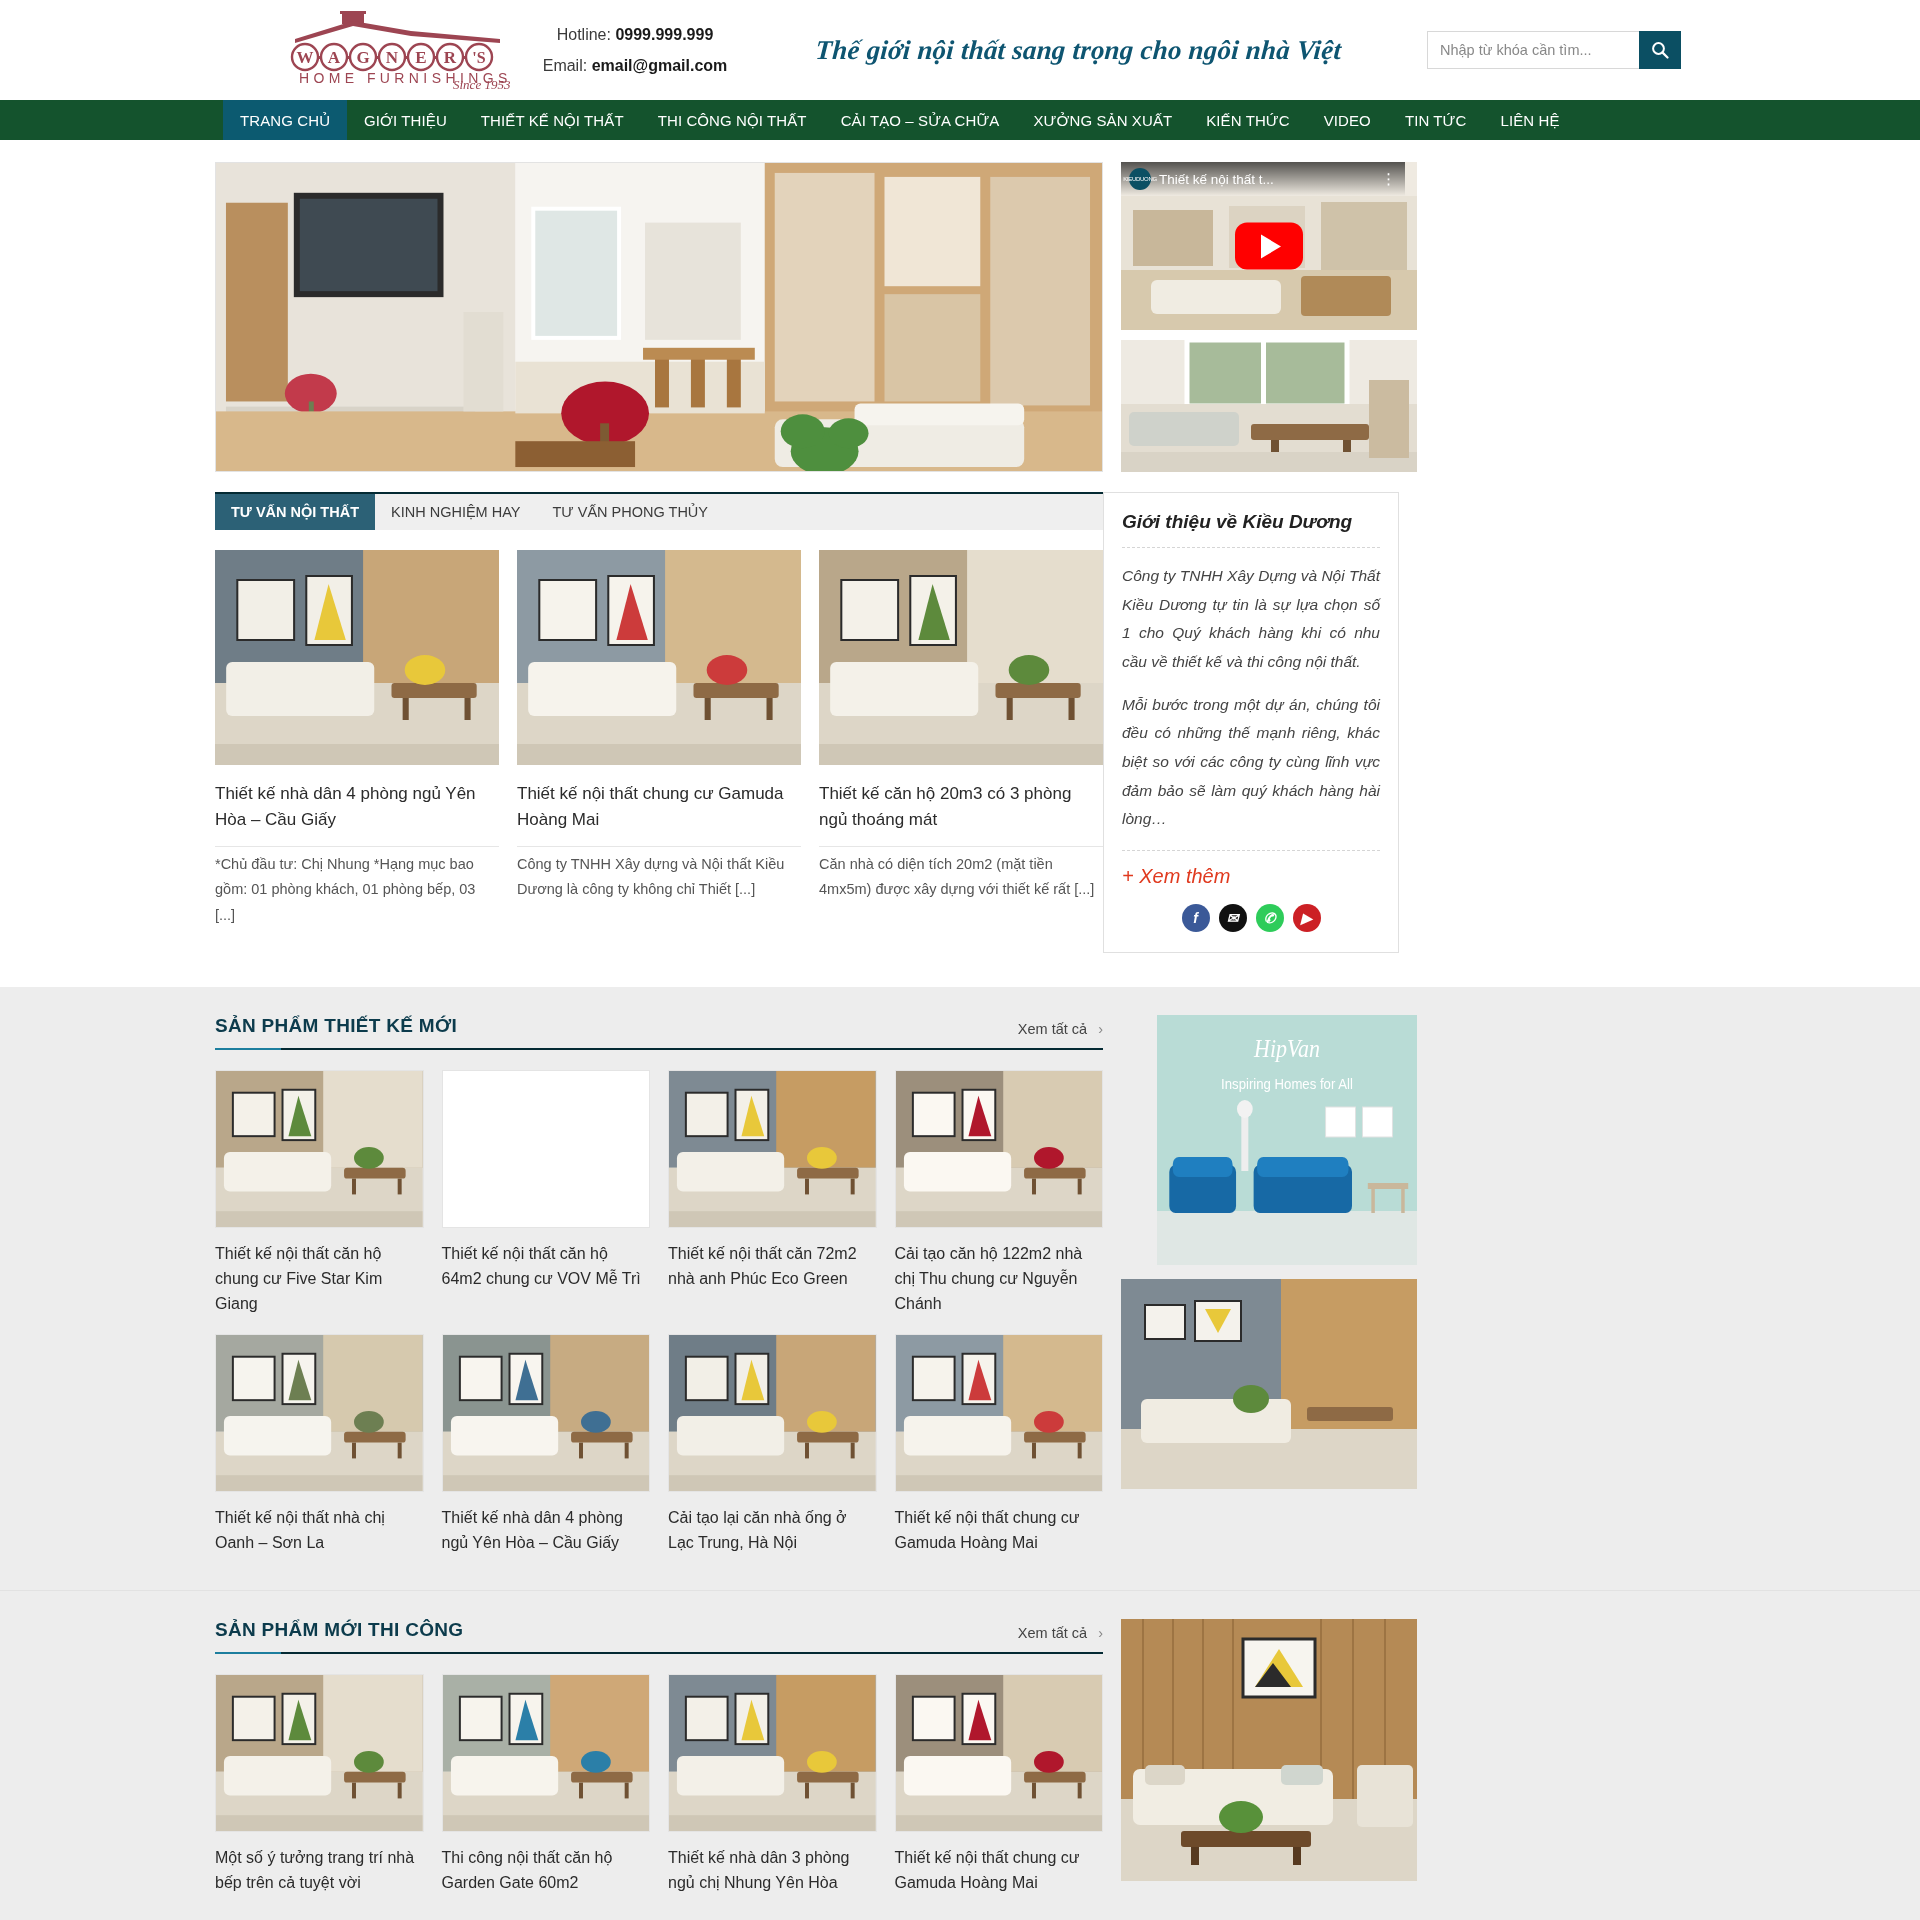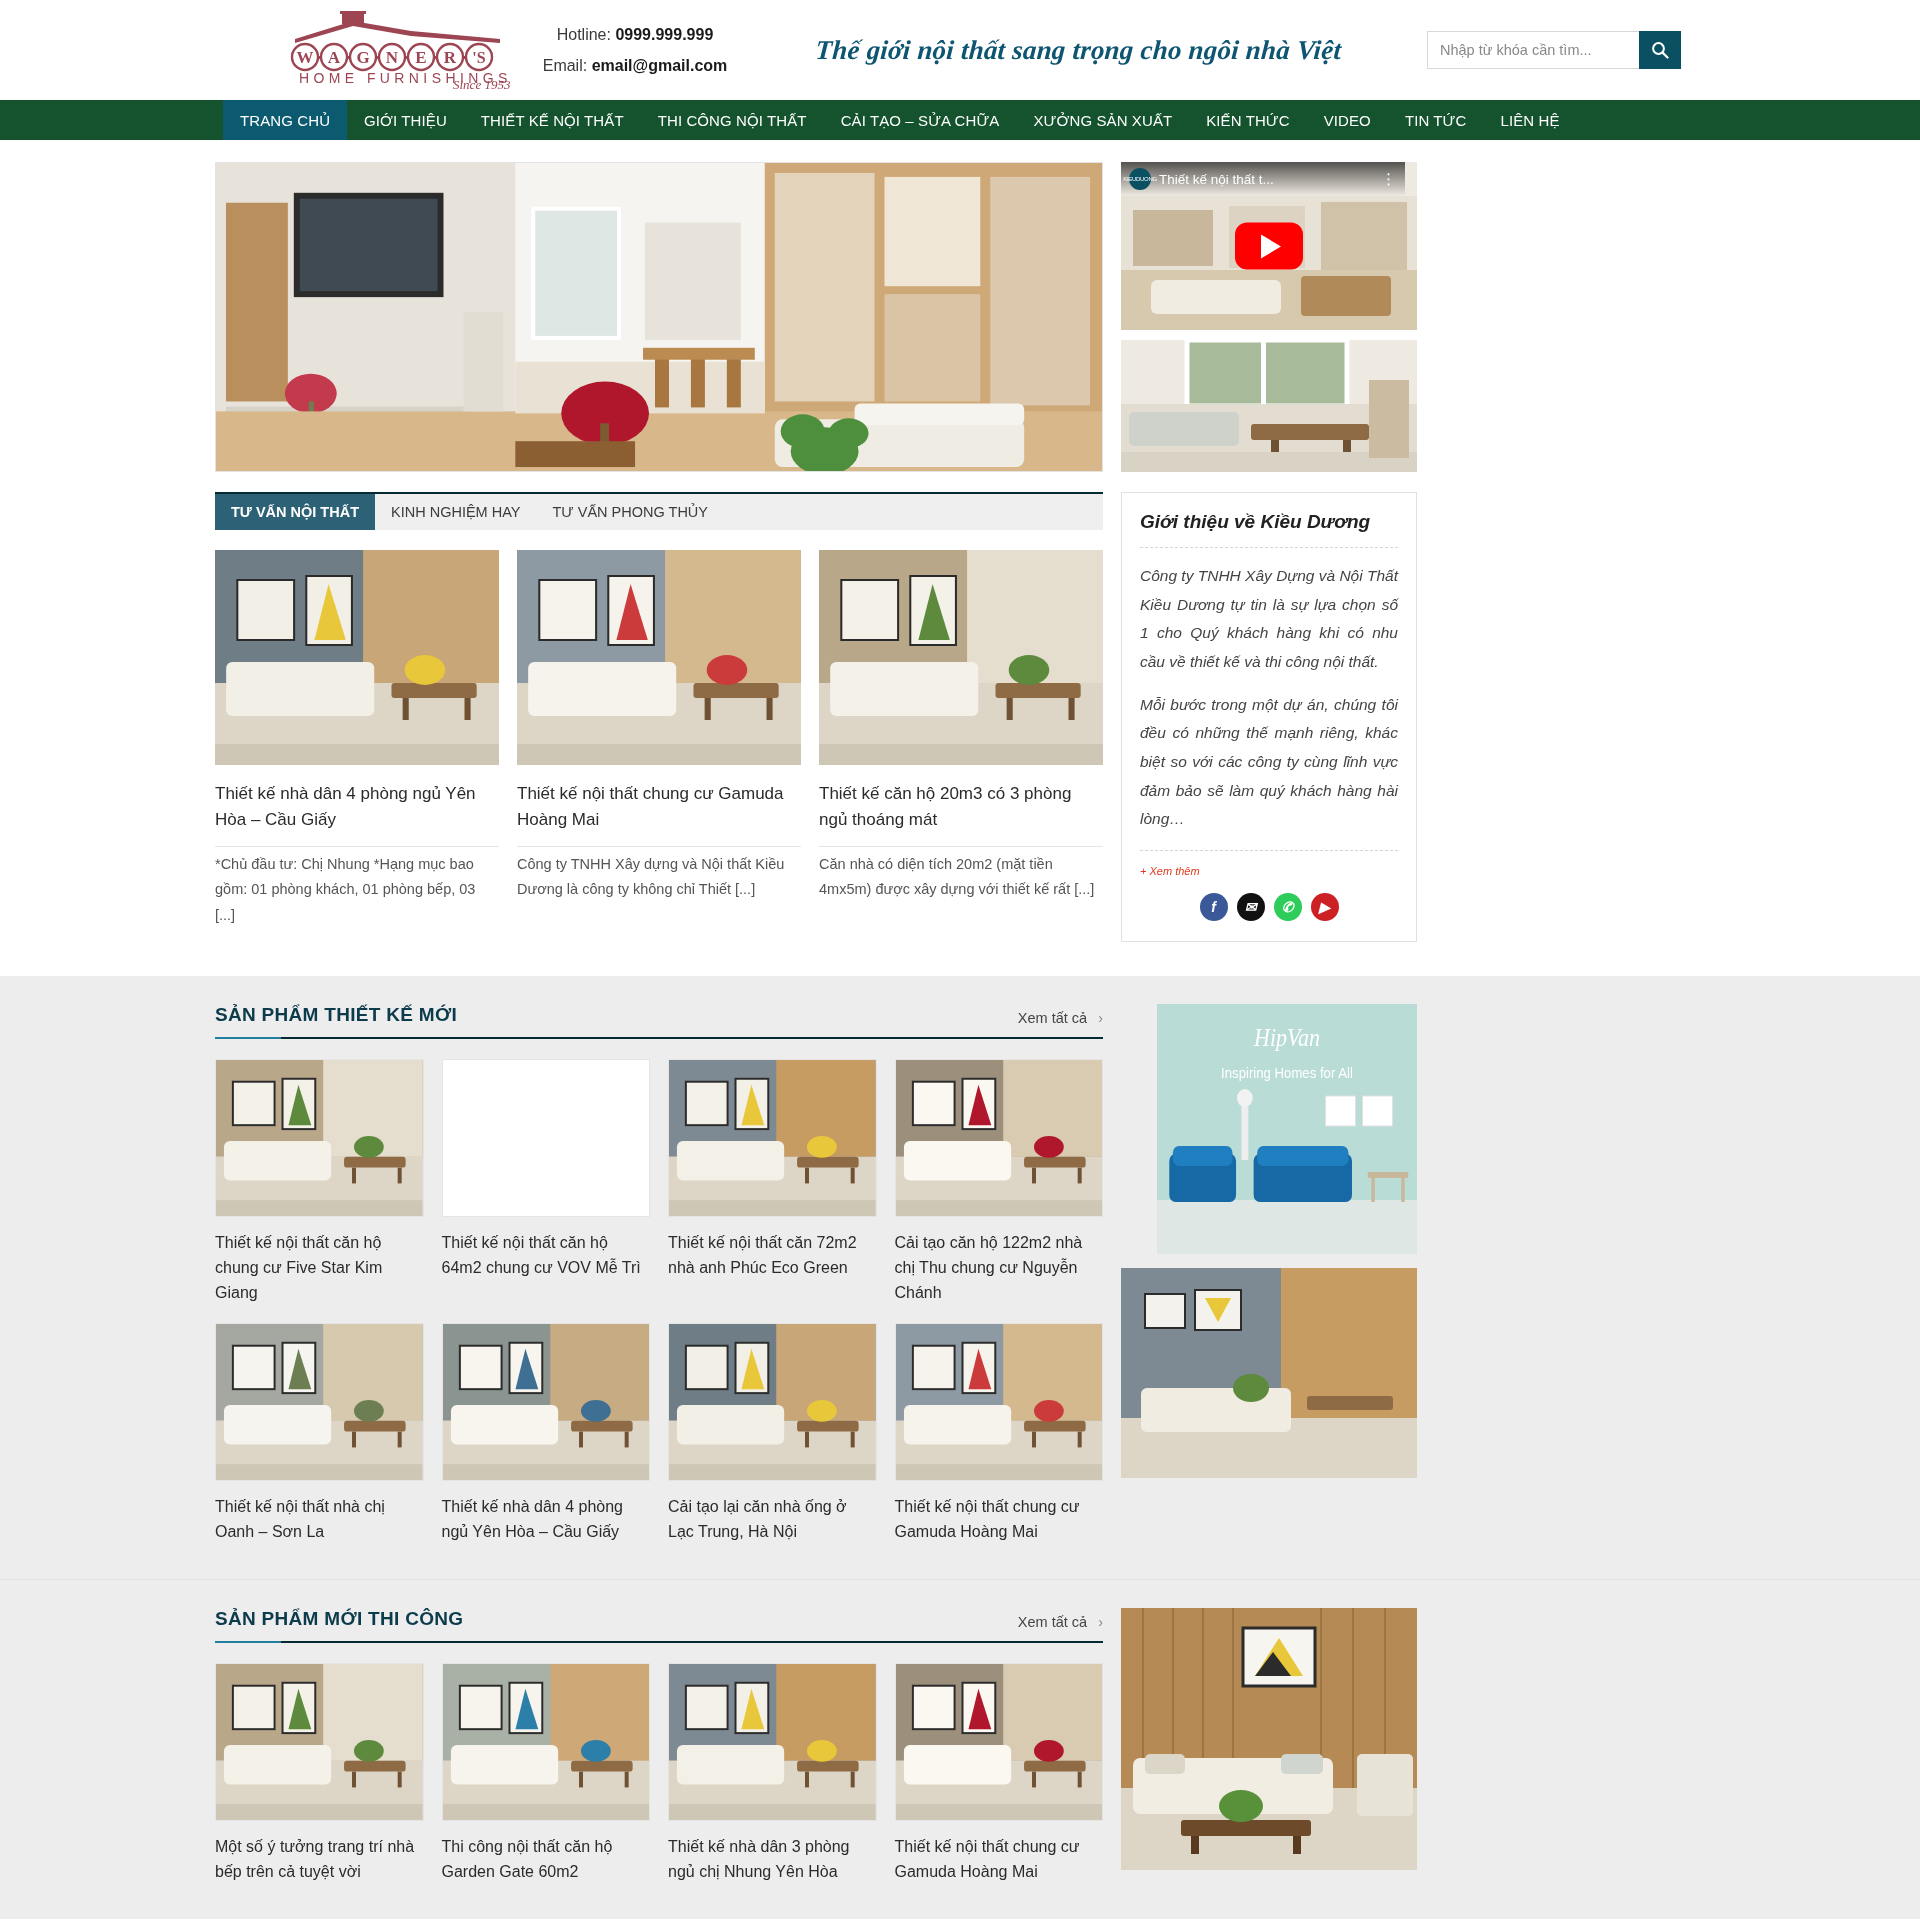--- a/index.html
+++ b/index.html
@@ -79,21 +79,21 @@
   .vid-menu { letter-spacing:1px; font-size:15px; }
   .play-btn {
     position:absolute; left:50%; top:50%; transform:translate(-50%,-50%);
     width:68px; height:47px; background:#ff0000; border-radius:12px; z-index:3;
     display:flex; align-items:center; justify-content:center;
   }
   .play-btn::after { content:""; border-left:20px solid #fff; border-top:12px solid transparent; border-bottom:12px solid transparent; margin-left:4px;}
   .side-img { height: 132px; overflow:hidden; background:#cfd3cc; position:relative; }
 
   
-  .mid { display:flex; gap:18px; margin-top: 20px; padding-bottom: 34px; }
+  .mid { display:flex; margin-top: 20px; padding-bottom: 34px; }
   .mid-left { flex: 0 0 888px; }
   .mid-right { flex: 0 0 296px; font-style: italic; }
 
   .tabbar { background:#efefef; border-top:2px solid #042a33; display:flex; height:38px; }
   .tabbar .tab {
     display:flex; align-items:center; padding: 0 16px; font-size:14.5px; color:#3c3c3c;
     cursor:pointer; white-space:nowrap;
   }
   .tabbar .tab.active { background:#2c6176; color:#fff; font-weight:bold; }
 
@@ -103,21 +103,21 @@
   .art-title {
     margin-top: 16px; font-size: 17px; line-height: 1.5; color:#2b2b2b;
     padding-bottom: 14px; border-bottom:1px solid #e6e6e6;
   }
   .art-ex { margin-top: 5px; font-size: 14.5px; line-height: 1.75; color:#555; }
 
   
   .side-box { border:1px solid #e0e0e0; padding: 18px 18px 20px; }
   .side-box h3 { font-size: 19px; color:#222; font-weight:bold; padding-bottom: 14px; border-bottom:1px dashed #d5d5d5;}
   .side-box p { font-size: 15.5px; line-height: 1.85; color:#444; text-align: justify; margin-top: 14px; }
-  .side-more { border-top:1px dashed #d5d5d5; margin-top:16px; padding-top:14px; color:#e03a1f; font-size:11px; }
+  .side-more { border-top:1px dashed #d5d5d5; margin-top:16px; padding-top:14px; color:#e03a1f; font-size:20px; }
   .socials { display:flex; justify-content:center; gap:9px; margin-top: 16px; }
   .soc { width:28px; height:28px; border-radius:50%; display:flex; align-items:center; justify-content:center; color:#fff; font-size:14px; font-weight:bold; }
 
   
   .grey { background:#ededed; padding: 28px 0 34px; }
   .sec { display:flex; gap:18px; }
   .sec-left { flex: 0 0 888px; }
   .sec-right { flex: 0 0 296px; display:flex; flex-direction:column; gap:14px; }
 
   .sec-head { display:flex; align-items:flex-end; justify-content:space-between; border-bottom:2px solid #042a33; padding-bottom: 11px; position:relative;}

